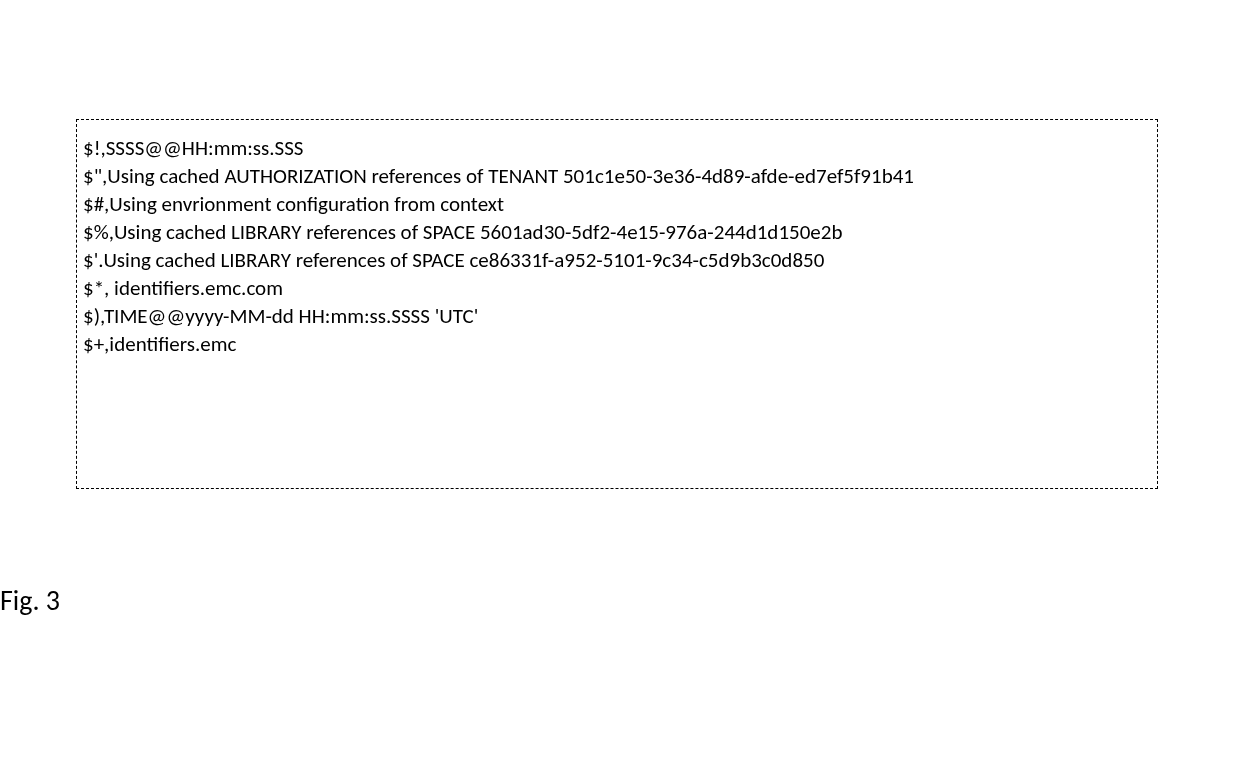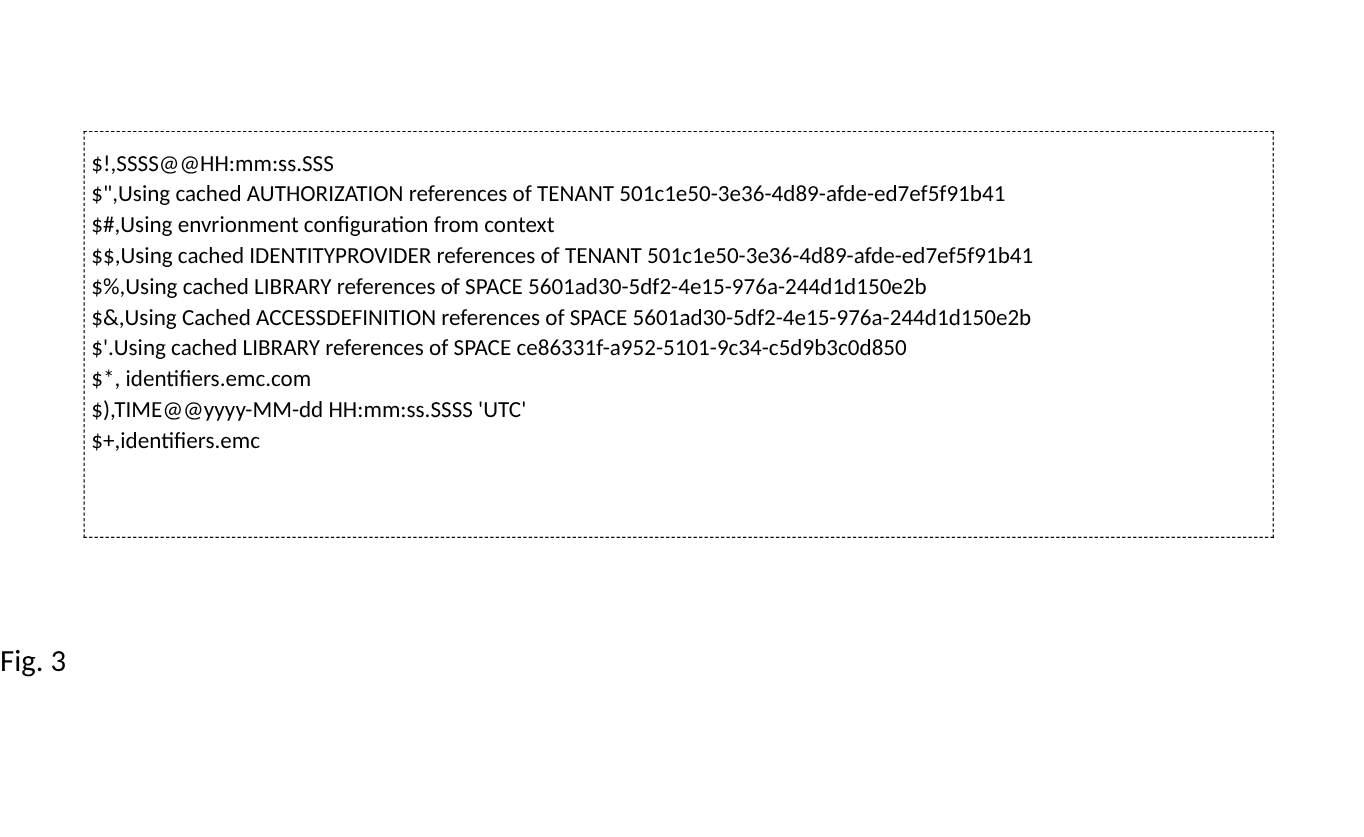--- a/index.html
+++ b/index.html
@@ -38,22 +38,20 @@
       color: #000000;
     }
   </style>
 </head>
 <body>
 
 <div class="frame">
   <div class="line">$!,SSSS@@HH:mm:ss.SSS</div>
   <div class="line">$",Using cached AUTHORIZATION references of TENANT 501c1e50-3e36-4d89-afde-ed7ef5f91b41</div>
   <div class="line">$#,Using envrionment configuration from context</div>
-  <div class="line">$$,Using cached IDENTITYPROVIDER references of TENANT 501c1e50-3e36-4d89-afde-ed7ef5f91b41</div>
   <div class="line">$%,Using cached LIBRARY references of SPACE 5601ad30-5df2-4e15-976a-244d1d150e2b</div>
-  <div class="line">$&amp;,Using Cached ACCESSDEFINITION references of SPACE 5601ad30-5df2-4e15-976a-244d1d150e2b</div>
   <div class="line">$'.Using cached LIBRARY references of SPACE ce86331f-a952-5101-9c34-c5d9b3c0d850</div>
   <div class="line">$*, identifiers.emc.com</div>
   <div class="line">$),TIME@@yyyy-MM-dd HH:mm:ss.SSSS 'UTC'</div>
   <div class="line">$+,identifiers.emc</div>
 </div>
 
 <div class="figure-label">Fig. 3</div>
 
 </body></html>

